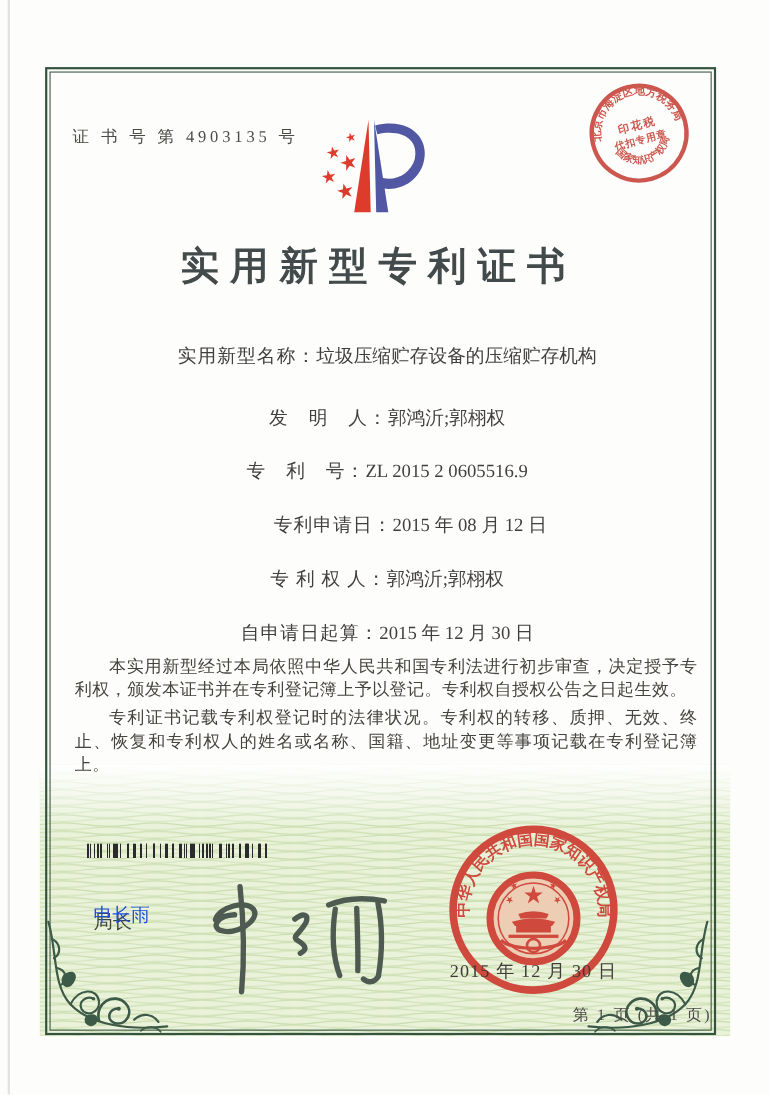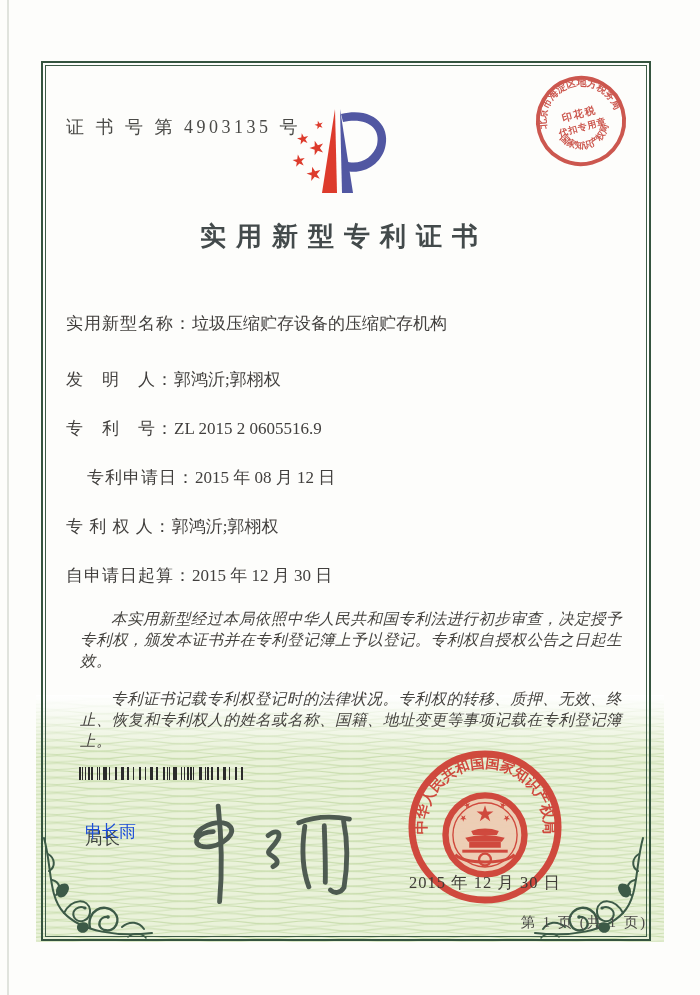--- a/index.html
+++ b/index.html
@@ -11,31 +11,31 @@
   }
   .abs{position:absolute;}
   .scan-edge{left:7px;top:0;bottom:0;width:2px;background:#c9cdc5;opacity:.55;}
   
   .band{left:36px;top:695px;width:628px;height:247px;}
   .band-fade{left:36px;top:695px;width:628px;height:58px;
     background:linear-gradient(180deg,#ffffff 0%,rgba(255,255,255,0) 100%);}
   
   .frame{left:41px;top:61px;width:606px;height:876px;border:2px solid #35543f;}
   .frame-inner{position:absolute;left:2px;top:2px;right:2px;bottom:2px;border:1px solid #3c5a46;}
-  .cert-no{left:66px;top:115px;font-size:18px;letter-spacing:3.5px;color:#4a4a47;}
+  .cert-no{left:66px;top:115px;font-size:15px;letter-spacing:3.5px;color:#4a4a47;}
   .logo{left:288px;top:104px;width:106px;height:94px;}
   .tax-seal{left:534px;top:74px;width:94px;height:94px;transform:rotate(-15deg);opacity:.92;}
   .title{left:41px;top:219px;width:606px;text-align:center;
-    font-size:26px;font-weight:bold;letter-spacing:10px;color:#434a4b;}
-  .field{left:66px;width:572px;font-size:17px;color:#413f3d;white-space:pre;}
+    font-size:35px;font-weight:bold;letter-spacing:10px;color:#434a4b;}
+  .field{left:66px;width:572px;font-size:17px;color:#413f3d;white-space:pre;text-align:center;}
   .field .lab{letter-spacing:1px;}
   .f0{top:312px;} .f1{top:368px;} .f2{top:417px;} .f3{top:466px;margin-left:21px;} .f4{top:515px;} .f5{top:564px;}
   .paras{left:64px;top:592px;width:574px;font-size:15.5px;line-height:21.2px;
     text-align:justify;color:#45433f;letter-spacing:.4px;}
-  .paras p{margin:16px;text-indent:2em;font-style:italic;}
+  .paras p{margin:4px;text-indent:2em;}
   .barcode{left:79px;top:767px;width:168px;height:13px;
     background:
       repeating-linear-gradient(90deg,#2b2b2b 0 2px,rgba(0,0,0,0) 2px 6px,#2b2b2b 6px 7px,rgba(0,0,0,0) 7px 12px),
       repeating-linear-gradient(90deg,rgba(0,0,0,0) 0 3px,#2b2b2b 3px 4px,rgba(0,0,0,0) 4px 9px,#2b2b2b 9px 11px,rgba(0,0,0,0) 11px 17px);
   }
   .director-title{left:85px;top:826px;font-size:17.5px;color:#3e443f;font-family:"Liberation Sans","DejaVu Sans",sans-serif;}
   .director-name{left:85px;top:820px;font-size:17px;color:#1d4ed8;font-family:"Liberation Sans","DejaVu Sans",sans-serif;}
   .signature{left:175px;top:798px;width:195px;height:108px;transform:rotate(-2deg);}
   .emblem-seal{left:406px;top:748px;width:158px;height:158px;opacity:.95;}
   .issue-date{left:400px;top:872px;width:170px;text-align:center;font-size:16.5px;color:#3f3c37;letter-spacing:1px;}

